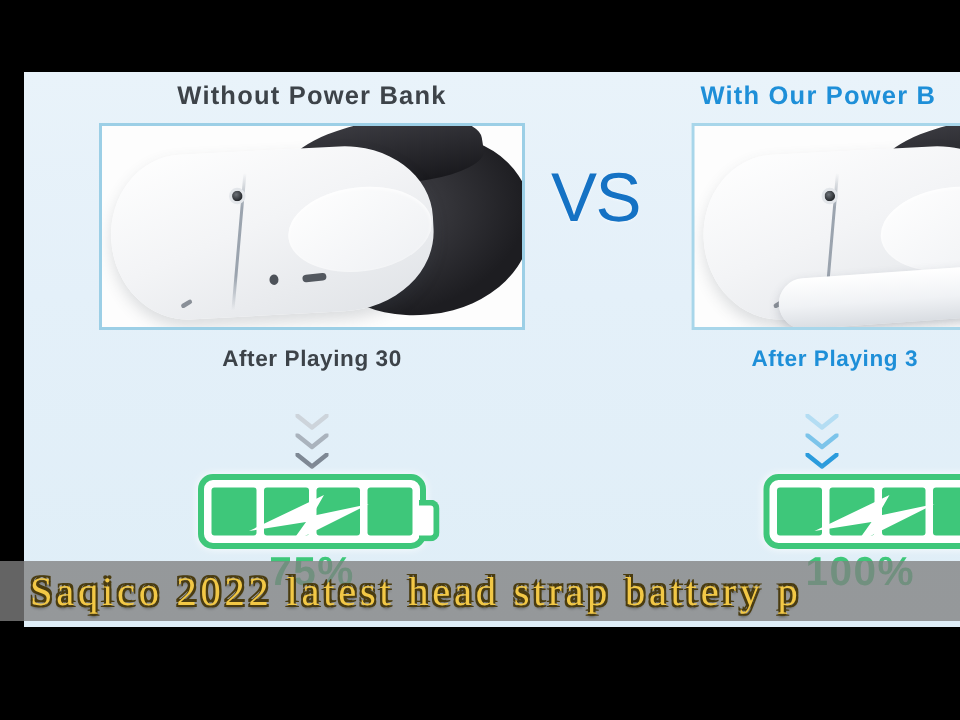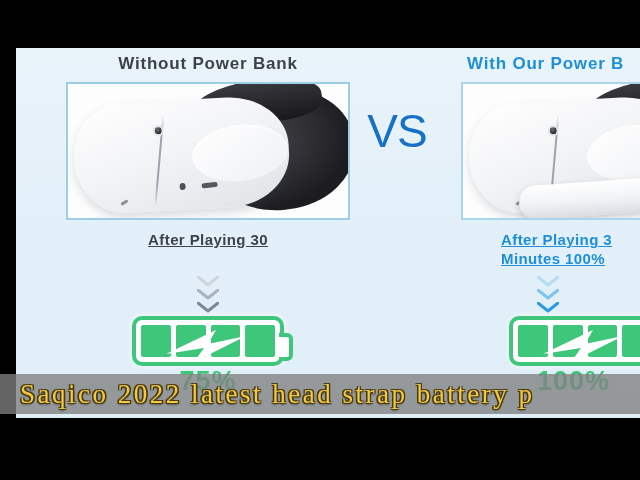--- a/index.html
+++ b/index.html
@@ -182,21 +182,20 @@
   
   .caption {
     position: absolute;
     top: 183px; left: 0; width: 300px;
     text-align: center;
     font-size: 15px;
     font-weight: bold;
     line-height: 1.25;
     letter-spacing: .4px;
     white-space: nowrap;
-    text-decoration: underline;
   }
   #caption-left  { color: #3d4349; }
   #caption-right { color: #1e8fd8; text-align: left; padding-left: 48px; }
 
   
   .chevrons {
     position: absolute;
     top: 228px; left: 0; width: 300px;
     display: flex; flex-direction: column;
     align-items: center;
@@ -364,21 +363,20 @@
             <div class="hs-hole"></div>
             <div class="hs-port"></div>
             <div class="hs-mic"></div>
           </div>
           <div class="hs-batterypack"></div>
         </div>
       </div>
 
       <div class="caption" id="caption-right">
         <span>After Playing 3</span><br>
-        <span>Minutes 100%</span>
       </div>
 
       <div class="chevrons" id="chevrons-right">
         <span class="chev">
           <svg viewBox="0 0 22 11">
               <path d="M1 1 L11 9 L21 1" fill="none" stroke="#b4ddf3" stroke-width="3" stroke-linecap="round" stroke-linejoin="round"></path>
             </svg>
         </span>
         <span class="chev">
           <svg viewBox="0 0 22 11">

